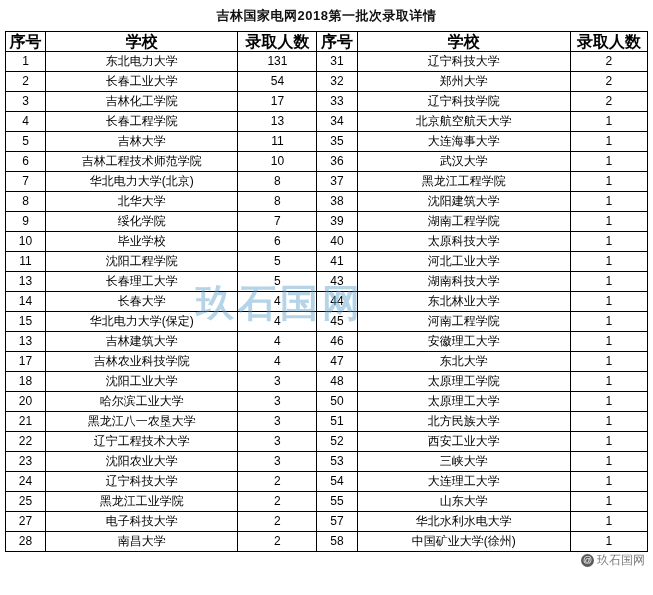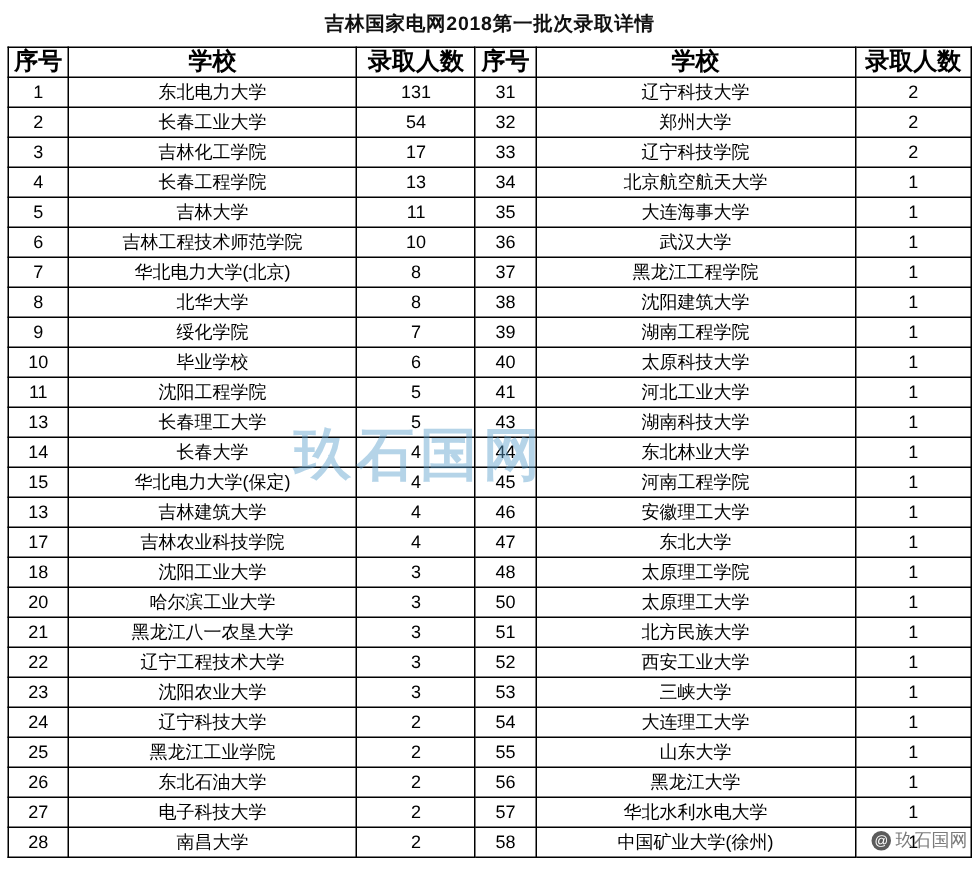--- a/index.html
+++ b/index.html
@@ -301,28 +301,20 @@
         </tr>
         <tr>
           <td>25</td>
           <td>黑龙江工业学院</td>
           <td>2</td>
           <td>55</td>
           <td>山东大学</td>
           <td>1</td>
         </tr>
         <tr>
-          <td>26</td>
-          <td>东北石油大学</td>
-          <td>2</td>
-          <td>56</td>
-          <td>黑龙江大学</td>
-          <td>1</td>
-        </tr>
-        <tr>
           <td>27</td>
           <td>电子科技大学</td>
           <td>2</td>
           <td>57</td>
           <td>华北水利水电大学</td>
           <td>1</td>
         </tr>
         <tr>
           <td>28</td>
           <td>南昌大学</td>

